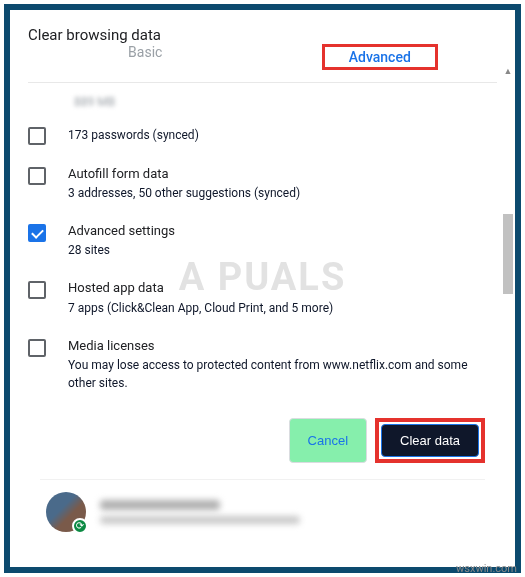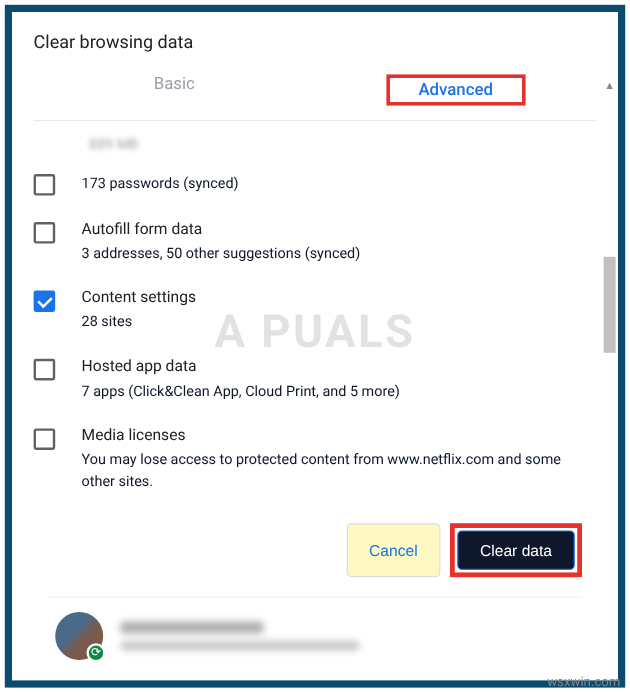--- a/index.html
+++ b/index.html
@@ -31,21 +31,20 @@
     .header {
       padding: 16px 18px 8px 18px;
     }
     .title {
       font-size: 15px;
       color: #202124;
       font-weight: 400;
     }
     .tabs {
       display: flex;
-      margin-top: 18px;
       border-bottom: 1px solid #e8e8e8;
     }
     .tab {
       flex: 1;
       text-align: center;
       padding-bottom: 12px;
       font-size: 14px;
       cursor: pointer;
       position: relative;
     }
@@ -134,21 +133,21 @@
       position: relative;
     }
     .btn {
       padding: 8px 18px;
       font-size: 13px;
       border-radius: 4px;
       cursor: pointer;
       font-weight: 500;
     }
     .btn-cancel {
-      background: #fef9c3;
+      background: #86efac;
       border: 1px solid #dadce0;
       color: #1a73e8;
     }
     .btn-primary {
       background: #0f172a;
       color: #fff;
       border: 1px solid #1a73e8;
     }
     .btn-primary-wrap {
       border: 4px solid #e5322d;
@@ -280,21 +279,21 @@
         <div class="checkbox"></div>
         <div class="item-text">
           <div class="item-title">Autofill form data</div>
           <div class="item-sub">3 addresses, 50 other suggestions (synced)</div>
         </div>
       </div>
 
       <div class="item">
         <div class="checkbox checked"></div>
         <div class="item-text">
-          <div class="item-title">Content settings</div>
+          <div class="item-title">Advanced settings</div>
           <div class="item-sub">28 sites</div>
         </div>
       </div>
 
       <div class="item">
         <div class="checkbox"></div>
         <div class="item-text">
           <div class="item-title">Hosted app data</div>
           <div class="item-sub">7 apps (Click&amp;Clean App, Cloud Print, and 5 more)</div>
         </div>

